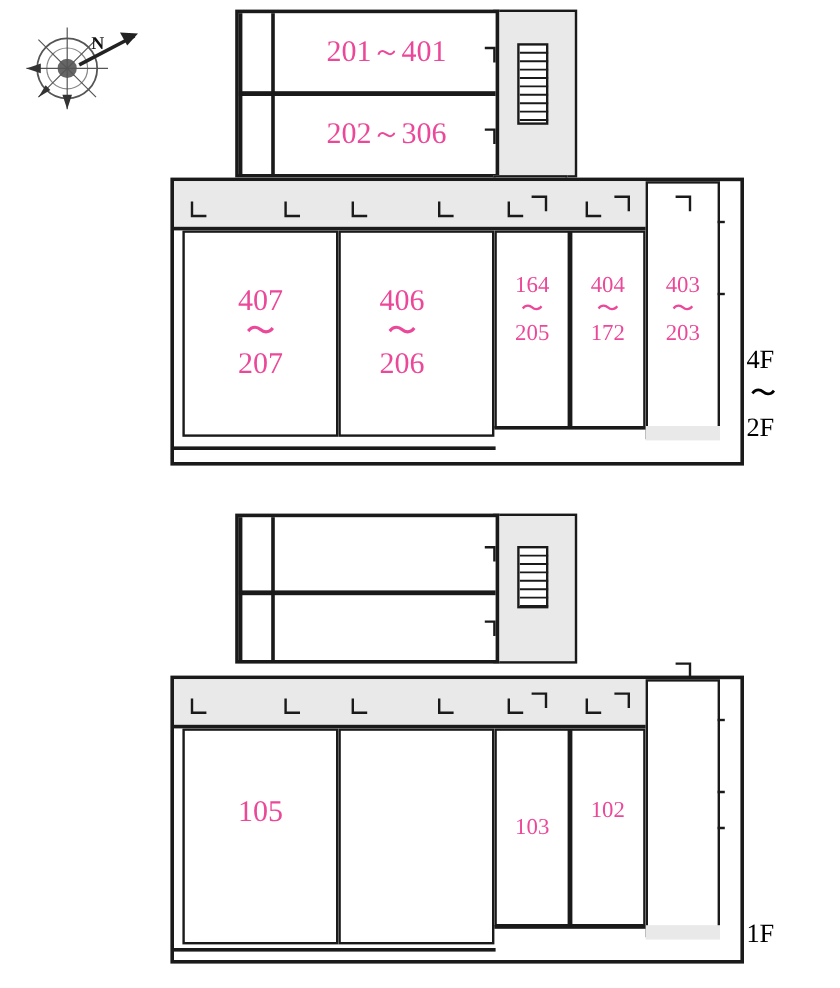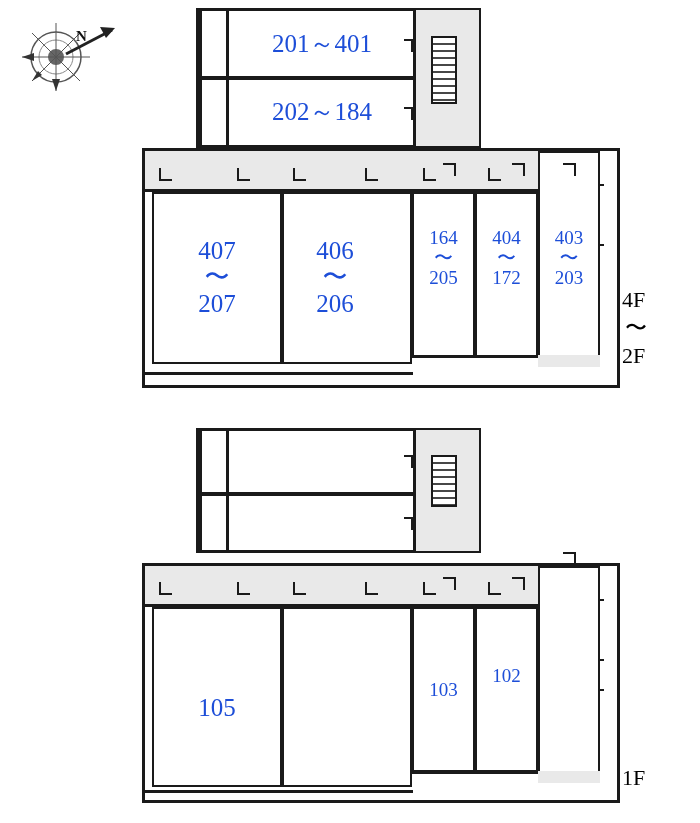--- a/index.html
+++ b/index.html
@@ -10,21 +10,21 @@
     position:relative;
     overflow:hidden;
   }
   .stage{position:absolute;left:0;top:0;width:700px;height:823px;}
 
   
   .box{position:absolute;box-sizing:border-box;}
   .wall{position:absolute;background:#1a1a1a;}
   .room{position:absolute;box-sizing:border-box;border:2px solid #1a1a1a;background:#ffffff;}
   .corr{position:absolute;box-sizing:border-box;border:2px solid #1a1a1a;background:#e9e9e9;}
-  .lbl{position:absolute;text-align:center;color:#1d4ed8;line-height:1.05;white-space:pre-line;}
+  .lbl{position:absolute;text-align:center;color:#ec4899;line-height:1.05;white-space:pre-line;}
   .big{font-size:25px;}
   .mid{font-size:25px;}
   .sml{font-size:19px;}
   .floorlbl{position:absolute;font-size:22px;color:#000;text-align:left;line-height:1.05;}
 
   
   .compass{position:absolute;left:14px;top:10px;width:115px;height:95px;}
 
   
   svg.ovl{position:absolute;left:0;top:0;width:700px;height:823px;pointer-events:none;}
@@ -76,21 +76,21 @@
   </div>
 
   <div class="room" style="left:196px;top:8px;width:220px;height:140px;border:3px solid #1a1a1a;"></div>
 
   <div class="wall" style="left:199px;top:76px;width:214px;height:4px;"></div>
 
   <div class="wall" style="left:226px;top:11px;width:3px;height:134px;"></div>
   <div class="wall" style="left:199px;top:11px;width:3px;height:134px;"></div>
 
   <div class="lbl big" style="left:232px;top:31px;width:180px;">201～401</div>
-  <div class="lbl big" style="left:232px;top:99px;width:180px;">202～184</div>
+  <div class="lbl big" style="left:232px;top:99px;width:180px;">202～306</div>
 
   <div class="corr" style="left:411px;top:146px;width:62px;height:24px;border:2px solid #1a1a1a;"></div>
 
   <div class="room" style="left:142px;top:148px;width:478px;height:240px;border:3px solid #1a1a1a;"></div>
 
   <div class="corr" style="left:145px;top:151px;width:395px;height:40px;border:0;background:#e9e9e9;"></div>
   <div class="wall" style="left:145px;top:189px;width:395px;height:3px;"></div>
 
   <div class="room" style="left:152px;top:192px;width:130px;height:172px;"></div>
   <div class="room" style="left:282px;top:192px;width:130px;height:172px;"></div>
@@ -147,21 +147,21 @@
 
   <div class="corr" style="left:145px;top:566px;width:395px;height:40px;border:0;background:#e9e9e9;"></div>
   <div class="wall" style="left:145px;top:604px;width:395px;height:3px;"></div>
 
   <div class="room" style="left:152px;top:607px;width:130px;height:180px;"></div>
   <div class="room" style="left:282px;top:607px;width:130px;height:180px;"></div>
   <div class="room" style="left:412px;top:607px;width:63px;height:165px;"></div>
   <div class="room" style="left:475px;top:607px;width:63px;height:165px;"></div>
   <div class="room" style="left:538px;top:566px;width:62px;height:215px;"></div>
 
-  <div class="lbl mid" style="left:152px;top:695px;width:130px;">105</div>
+  <div class="lbl mid" style="left:152px;top:664px;width:130px;">105</div>
   <div class="lbl sml" style="left:412px;top:666px;width:63px;margin-top:14px;">103</div>
   <div class="lbl sml" style="left:475px;top:666px;width:63px;">102</div>
 
   <div class="wall" style="left:145px;top:790px;width:268px;height:3px;"></div>
   <div class="wall" style="left:412px;top:771px;width:128px;height:3px;"></div>
   <div class="corr" style="left:538px;top:771px;width:62px;height:12px;border:0;background:#e9e9e9;"></div>
 
   <div class="floorlbl" style="left:622px;top:766px;">1F</div>
 
   <svg class="ovl">

